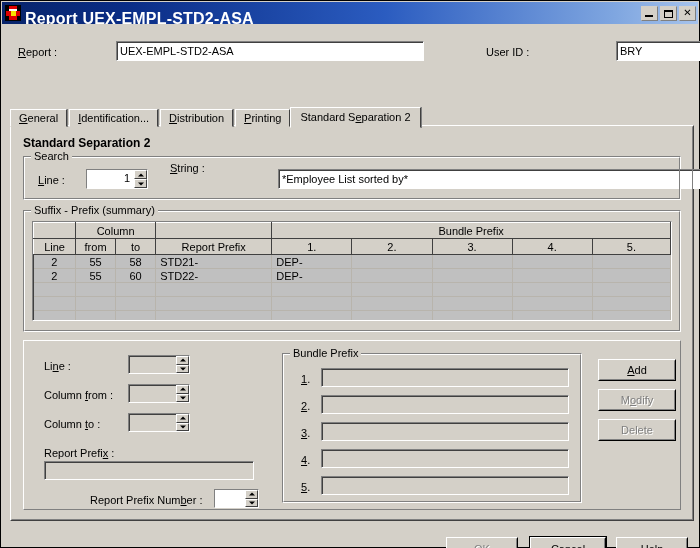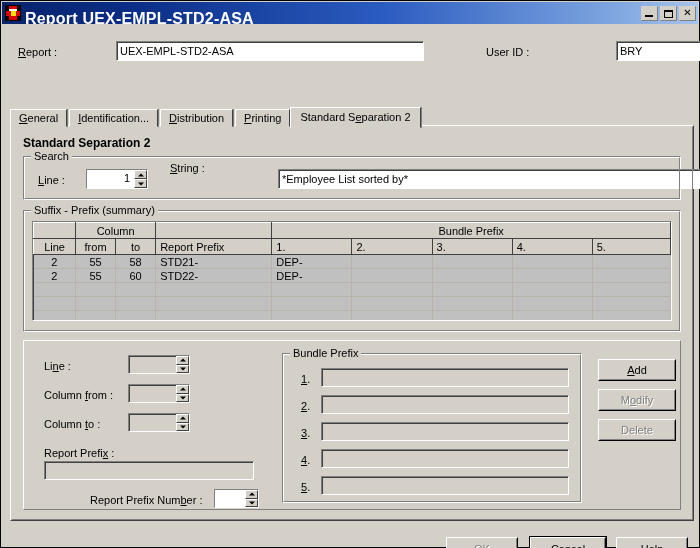--- a/index.html
+++ b/index.html
@@ -262,21 +262,21 @@
     font-size: 11px;
     table-layout: fixed;
   }
   table.grid th {
     background: #d4d0c8;
     border: 1px solid;
     border-color: #fff #404040 #404040 #fff;
     font-weight: normal;
     height: 16px;
     padding: 0 4px;
-    text-align: left;
+    text-align: center;
     font-size: 11px;
     white-space: nowrap;
     overflow: hidden;
   }
   table.grid th.ctr { text-align: center; }
   table.grid td {
     height: 14px;
     padding: 0 4px;
     border-right: 1px solid #b8b4ac;
     border-bottom: 1px solid #b8b4ac;

